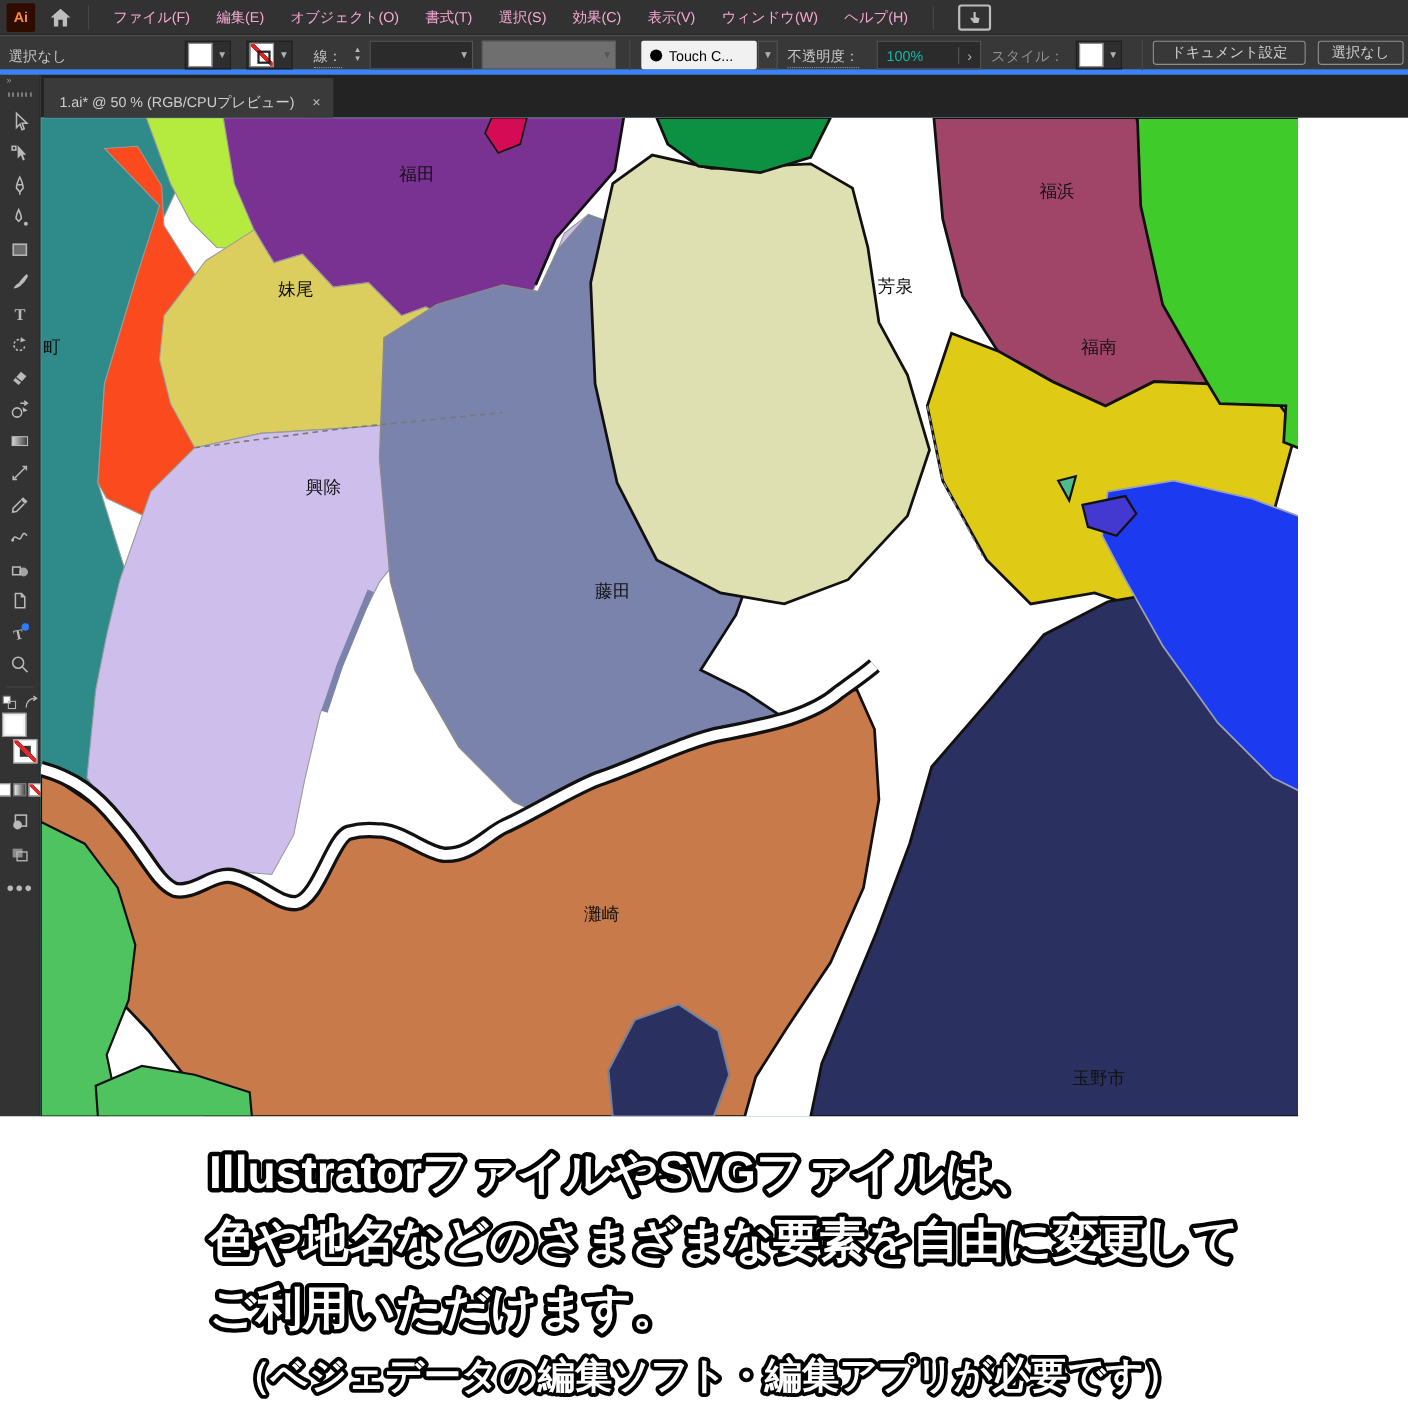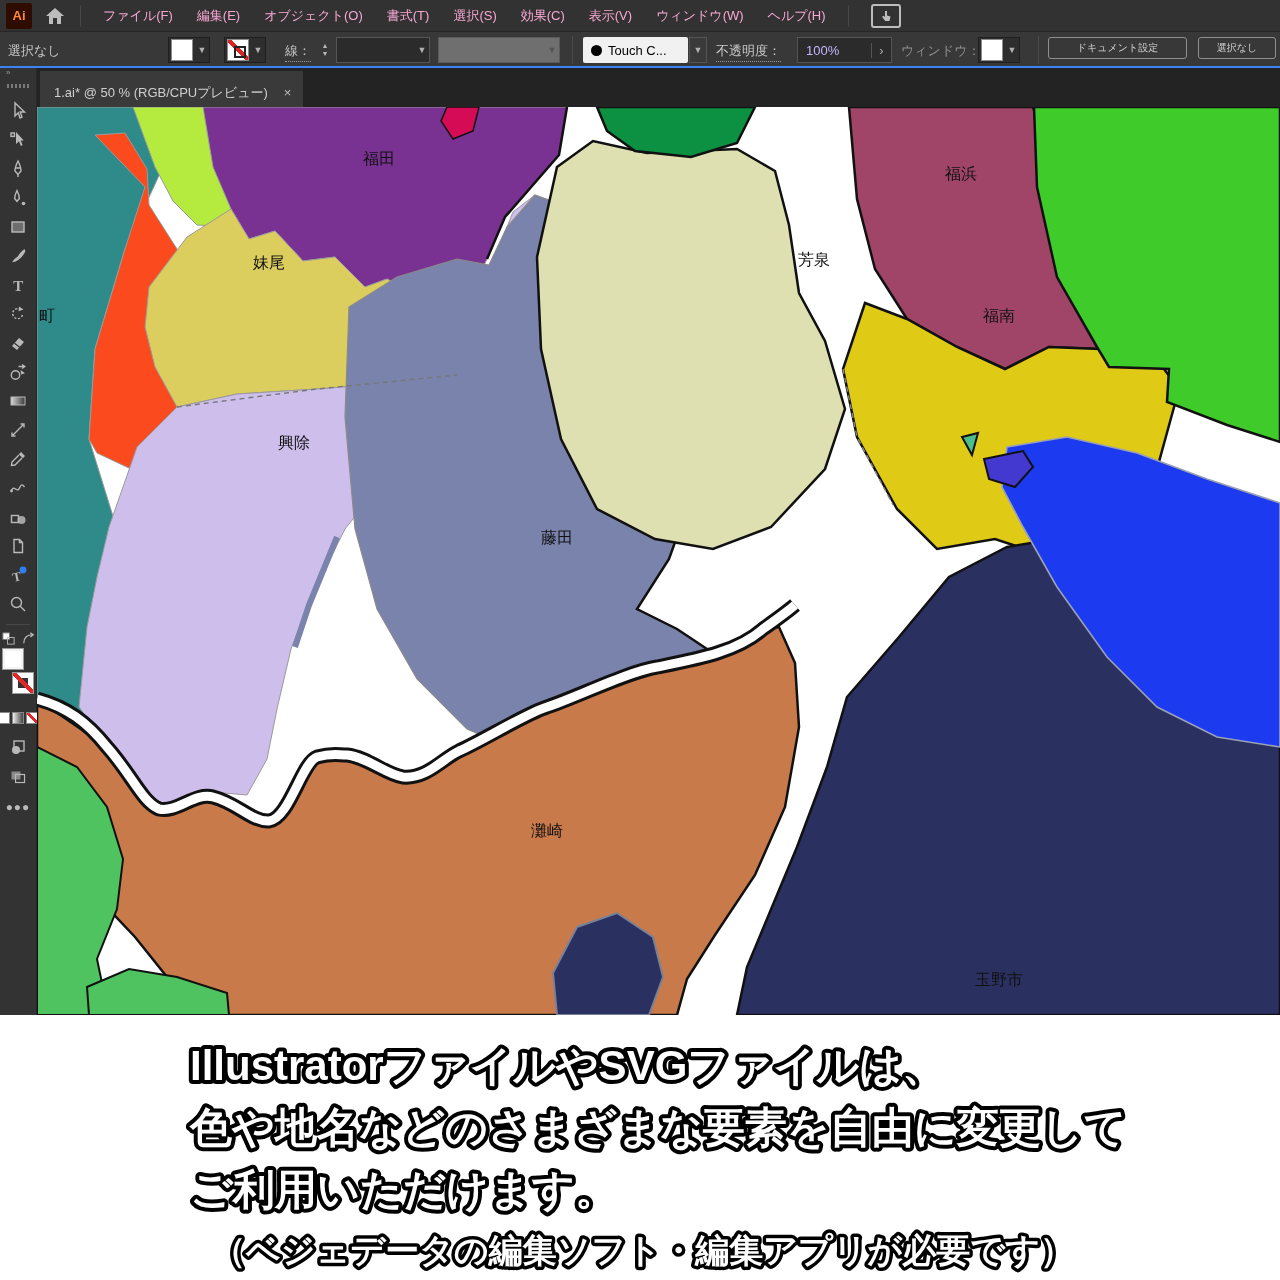--- a/index.html
+++ b/index.html
@@ -15,21 +15,21 @@
     border-radius:2px; }
   .home-btn { width:30px; height:26px; margin-left:8px; display:flex; align-items:center; justify-content:center; }
   .menubar .vsep { width:1px; height:22px; background:#474747; margin:0 10px; }
   .menu-items { display:flex; align-items:center; }
   .menu-item { color:#f9a8d4; font-size:13px; padding:0 12px; height:32px; line-height:32px; cursor:default; }
   .touch-ws { width:30px; height:24px; border:2px solid #bdbdbd; border-radius:3px; margin-left:12px;
     display:flex; align-items:center; justify-content:center; }
 
   
   .optionsbar { position:absolute; left:0; top:32px; width:1280px; height:36px;
-    background:#383838; border-bottom:2px solid #3b82f6; font-size:13px; color:#c8c8c8; }
+    background:#383838; border-bottom:5px solid #3b82f6; font-size:13px; color:#c8c8c8; }
   .optionsbar .ob { position:absolute; top:10px; }
   .dotted-u { border-bottom:1px dotted #9a9a9a; padding-bottom:1px; }
   .swatch-cap { position:absolute; top:5px; height:26px; display:flex; align-items:center;
     background:#2e2e2e; border:1px solid #1f1f1f; }
   .swatch { width:22px; height:22px; margin:0 2px; border:1px solid #8a8a8a; background:#fff; position:relative; }
   .swatch.none:before { content:""; position:absolute; inset:0;
     background:linear-gradient(45deg, transparent 44%, #dd2222 44%, #dd2222 58%, transparent 58%); }
   .swatch.none:after { content:""; position:absolute; left:6px; top:6px; width:8px; height:8px; border:2px solid #222; background:transparent; }
   .chev { width:14px; text-align:center; color:#b0b0b0; font-size:9px; }
   .stepper { position:absolute; top:6px; width:14px; height:24px; display:flex; flex-direction:column;
@@ -38,25 +38,25 @@
     display:flex; align-items:center; justify-content:flex-end; }
   .dd-gray { position:absolute; top:5px; height:26px; background:#6f6f6f; border:1px solid #5a5a5a;
     display:flex; align-items:center; justify-content:flex-end; }
   .brush-box { position:absolute; left:583px; top:5px; width:105px; height:26px; background:#f1f1f1;
     border-radius:2px; display:flex; align-items:center; color:#000000; }
   .brush-dot { width:11px; height:11px; border-radius:50%; background:#000; margin:0 6px 0 8px; }
   .brush-chev { position:absolute; left:689px; top:5px; width:18px; height:26px; background:#3a3a3a;
     border:1px solid #555; display:flex; align-items:center; justify-content:center; color:#b0b0b0; font-size:9px; }
   .opacity-box { position:absolute; left:797px; top:5px; width:95px; height:26px; background:#2b2b2b;
     border:1px solid #555; display:flex; align-items:center; }
-  .opacity-box .val { flex:1; padding-left:8px; color:#c4b5fd; }
+  .opacity-box .val { flex:1; padding-left:8px; color:#14b8a6; }
   .opacity-box .arrow { width:20px; text-align:center; border-left:1px solid #555; color:#b0b0b0; }
   .ob-sep { position:absolute; top:4px; width:1px; height:28px; background:#4a4a4a; }
   .ob-btn { position:absolute; top:5px; height:22px; border:1px solid #8f8f8f; border-radius:3px;
-    color:#d2d2d2; display:flex; align-items:center; justify-content:center; font-size:10px; }
+    color:#d2d2d2; display:flex; align-items:center; justify-content:center; font-size:13px; }
   .dim { color:#8f8f8f; }
 
   
   .tabbar { position:absolute; left:37px; top:68px; width:1243px; height:39px; background:#232323; }
   .doc-tab { position:absolute; left:3px; top:3px; height:43px; background:#3a3a3a;
     display:flex; align-items:center; padding:0 12px 0 14px; color:#cfcfcf; font-size:13px; }
   .doc-tab .close { margin-left:16px; color:#bdbdbd; font-size:13px; }
 
   
   .toolbar { position:absolute; left:0; top:68px; width:37px; height:947px; background:#333333;
@@ -75,21 +75,21 @@
   .fs-stroke .slash { position:absolute; inset:0;
     background:linear-gradient(45deg, transparent 45%, #e12727 45%, #e12727 58%, transparent 58%); }
   .mini-row { display:flex; gap:2px; margin-top:6px; }
   .mini { width:12px; height:12px; border:1px solid #888; background:#fff; position:relative; }
   .mini.grad { background:linear-gradient(90deg,#eee,#444); }
   .mini.none:before { content:""; position:absolute; inset:0;
     background:linear-gradient(45deg, transparent 40%, #e12727 40%, #e12727 62%, transparent 62%); }
   .tool-dots { color:#b9b9b9; font-size:12px; letter-spacing:1px; margin-top:10px; }
 
   
-  .canvas { position:absolute; left:37px; top:107px; width:1243px; height:908px; background:#0f766e; overflow:hidden; }
+  .canvas { position:absolute; left:37px; top:107px; width:1143px; height:908px; background:#0f766e; overflow:hidden; }
   .caption { position:absolute; left:0; top:1015px; width:1280px; height:208px; background:#ffffff; }
   .map-label { font-family:"Liberation Sans", sans-serif; font-size:16px; fill:#111; }
   .cap-line { font-family:"Liberation Sans", sans-serif; font-weight:bold; fill:#ffffff;
     stroke:#000; paint-order:stroke; stroke-linejoin:round; }
   svg .icon-stroke { stroke:#b9b9b9; fill:none; stroke-width:1.4; }
 </style>
 </head>
 <body>
 
 <div class="app">
@@ -152,21 +152,21 @@
       <span style="font-size:13px">Touch C...</span>
     </div>
     <div class="brush-chev">▼</div>
 
     <span class="ob dotted-u" style="left:716px">不透明度：</span>
     <div class="opacity-box">
       <span class="val">100%</span>
       <span class="arrow">›</span>
     </div>
 
-    <span class="ob dim" style="left:901px">ウィンドウ：</span>
+    <span class="ob dim" style="left:901px">スタイル：</span>
     <div class="swatch-cap" style="left:978px">
       <div class="swatch"></div>
       <div class="chev">▼</div>
     </div>
 
     <div class="ob-sep" style="left:1038px"></div>
     <div class="ob-btn" style="left:1048px; width:139px">ドキュメント設定</div>
     <div class="ob-btn" style="left:1198px; width:78px">選択なし</div>
   </div>
 

